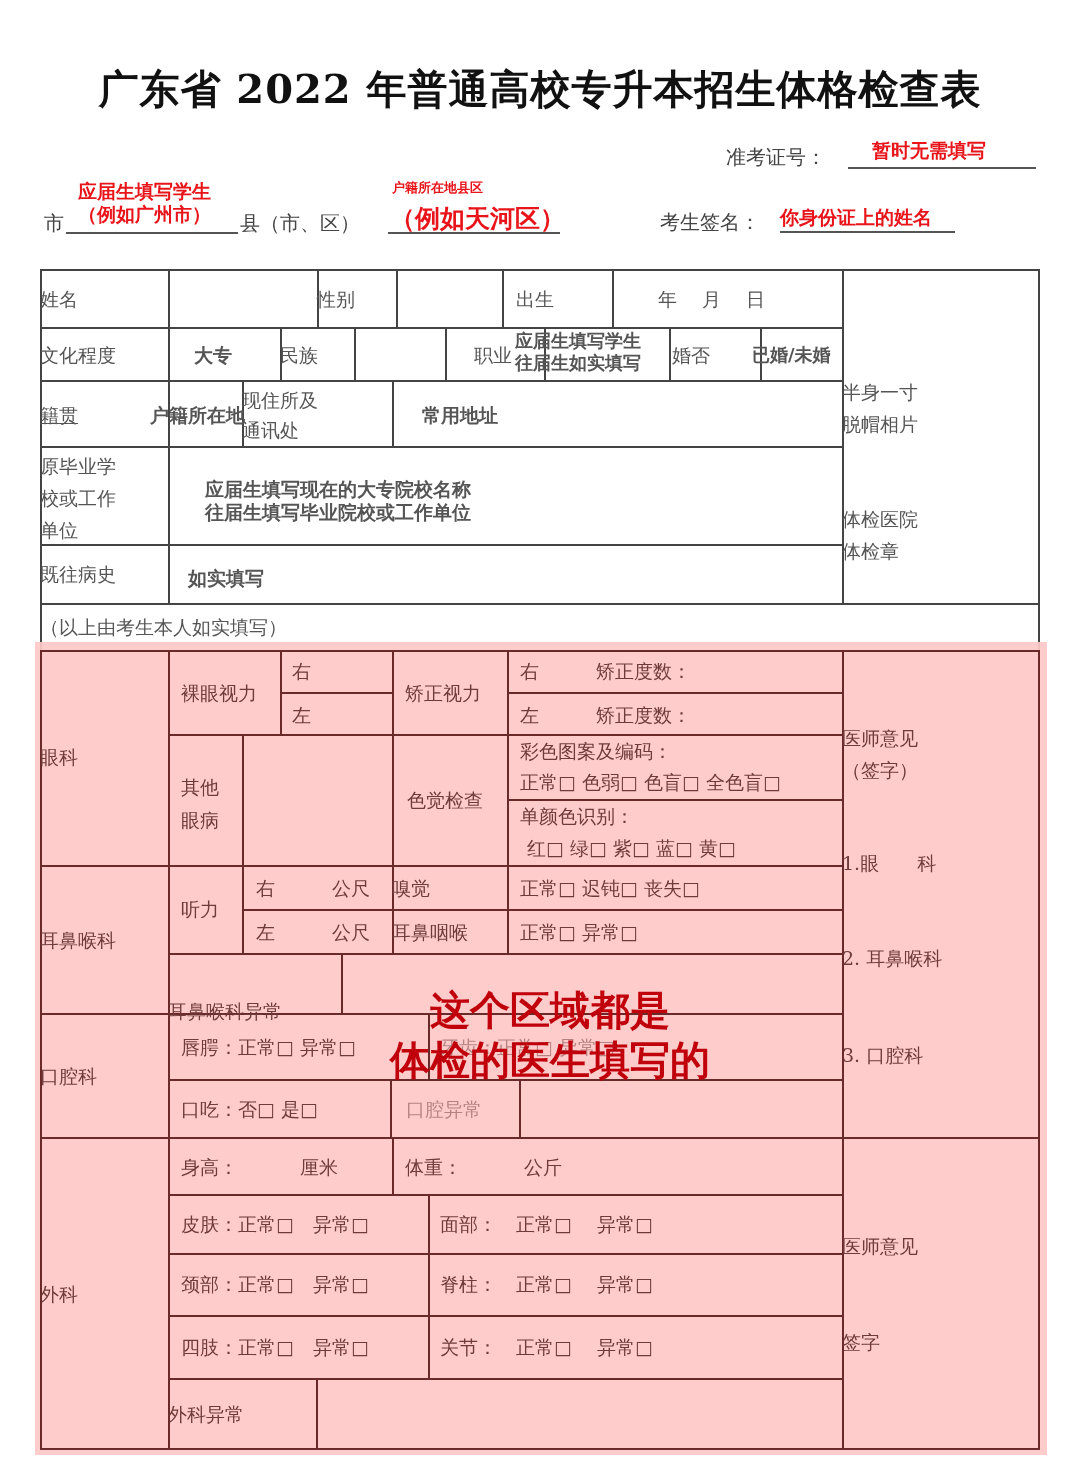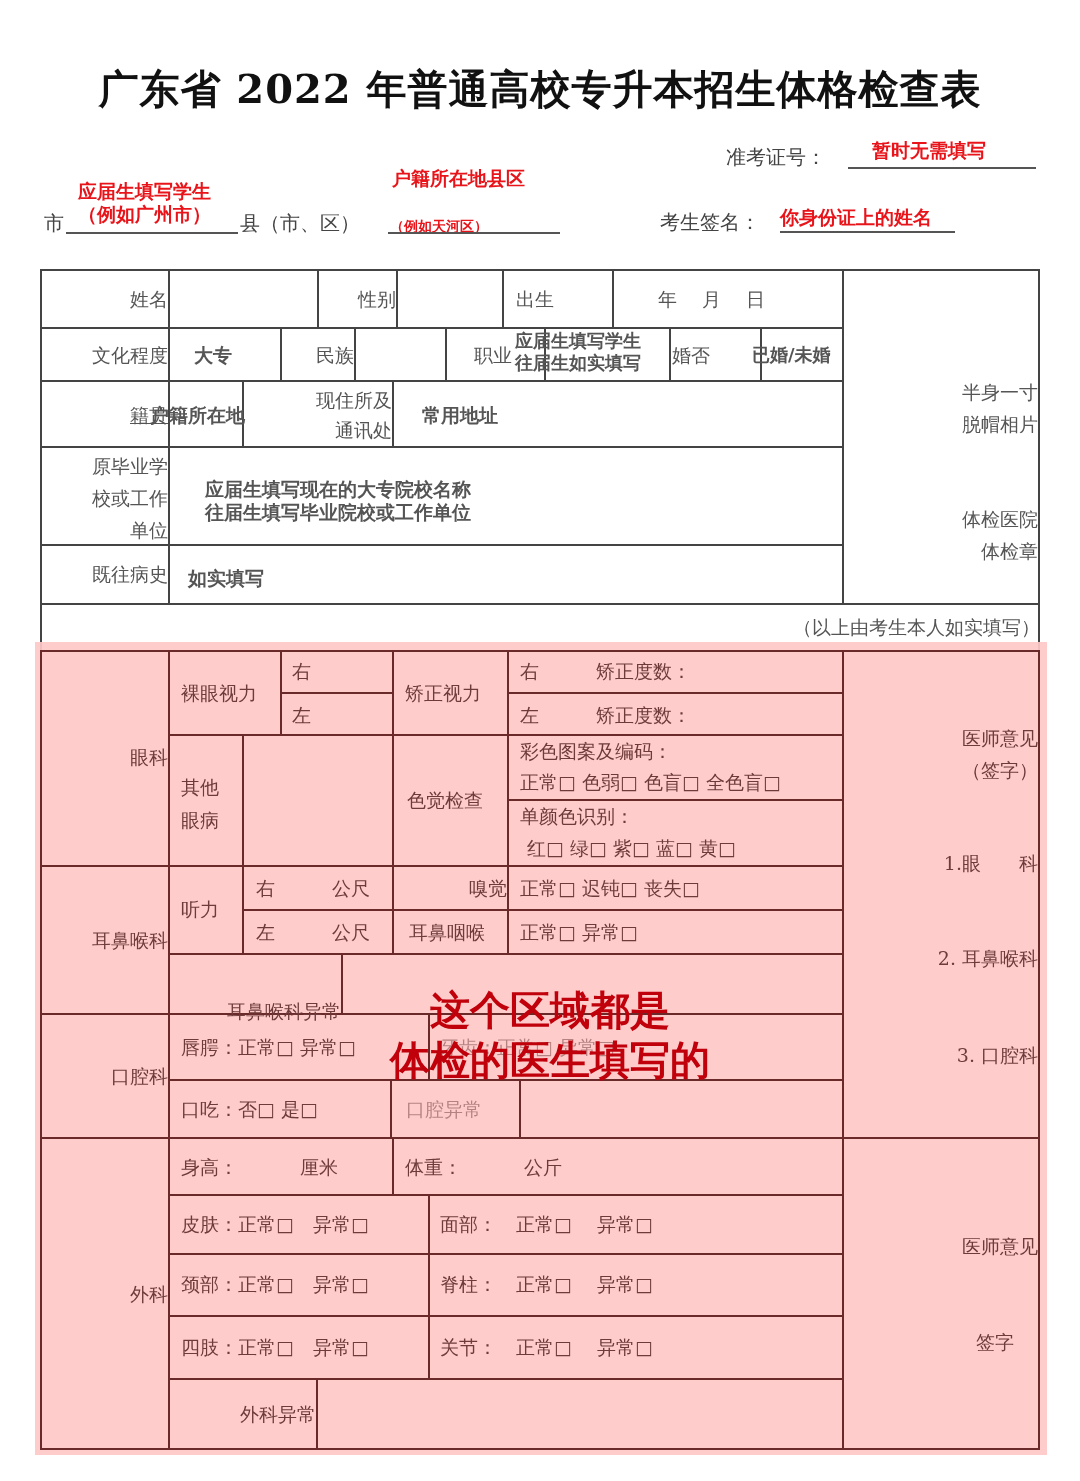--- a/index.html
+++ b/index.html
@@ -11,21 +11,21 @@
   .lbl { font-size: 20px; color: #444; white-space: nowrap; }
   .red { color: #e8141a; font-weight: bold; font-family: "DejaVu Sans", sans-serif; white-space: nowrap; }
   .uline { border-bottom: 2px solid #555; height: 0; }
   
   .h { position: absolute; height: 0; border-top: 2px solid #444; }
   .v { position: absolute; width: 0; border-left: 2px solid #444; }
   .hp { position: absolute; height: 0; border-top: 2px solid #6b2a2a; z-index: 3; }
   .vp { position: absolute; width: 0; border-left: 2px solid #6b2a2a; z-index: 3; }
   .cell { position: absolute; font-size: 19px; color: #555; white-space: nowrap; z-index: 4; }
   .pcell { position: absolute; font-size: 19px; color: #6e3a3a; white-space: nowrap; z-index: 4; }
-  .center { text-align: right; }
+  .center { text-align: left; }
   .overlay { position: absolute; left: 35px; top: 642px; width: 1012px; height: 813px;
              background: #ffc8c8; opacity: 0.92; z-index: 1; }
   .note { position: absolute; left: 300px; top: 985px; width: 500px; text-align: center;
           font-size: 40px; line-height: 50px; font-weight: bold; color: #c0000a; z-index: 6;
           font-family: "DejaVu Sans", sans-serif; }
 </style>
 </head>
 <body>
 
 <div class="abs title">广东省 2022 年普通高校专升本招生体格检查表</div>
@@ -33,22 +33,22 @@
 <div class="abs lbl" style="left:726px;top:144px;">准考证号：</div>
 <div class="abs red" style="left:872px;top:138px;font-size:19px;">暂时无需填写</div>
 <div class="abs uline" style="left:848px;top:167px;width:188px;"></div>
 
 <div class="abs red" style="left:78px;top:179px;font-size:19px;">应届生填写学生</div>
 <div class="abs red" style="left:78px;top:202px;font-size:19px;">（例如广州市）</div>
 <div class="abs lbl" style="left:44px;top:210px;">市</div>
 <div class="abs uline" style="left:66px;top:232px;width:172px;"></div>
 <div class="abs lbl" style="left:240px;top:210px;">县（市、区）</div>
 
-<div class="abs red" style="left:392px;top:166px;font-size:19px;font-family:Liberation Mono, monospace;">户籍所在地县区</div>
-<div class="abs red" style="left:390px;top:218px;font-size:14px;">（例如天河区）</div>
+<div class="abs red" style="left:392px;top:179px;font-size:13px;font-family:Liberation Mono, monospace;">户籍所在地县区</div>
+<div class="abs red" style="left:390px;top:202px;font-size:25px;">（例如天河区）</div>
 <div class="abs uline" style="left:388px;top:232px;width:172px;"></div>
 
 <div class="abs lbl" style="left:660px;top:209px;">考生签名：</div>
 <div class="abs red" style="left:780px;top:205px;font-size:19px;">你身份证上的姓名</div>
 <div class="abs uline" style="left:780px;top:231px;width:175px;"></div>
 
 <div>
   <div class="h" style="left:40px;top:269px;width:1000px;"></div>
   <div class="h" style="left:40px;top:327px;width:802px;"></div>
   <div class="h" style="left:40px;top:380px;width:802px;"></div>

